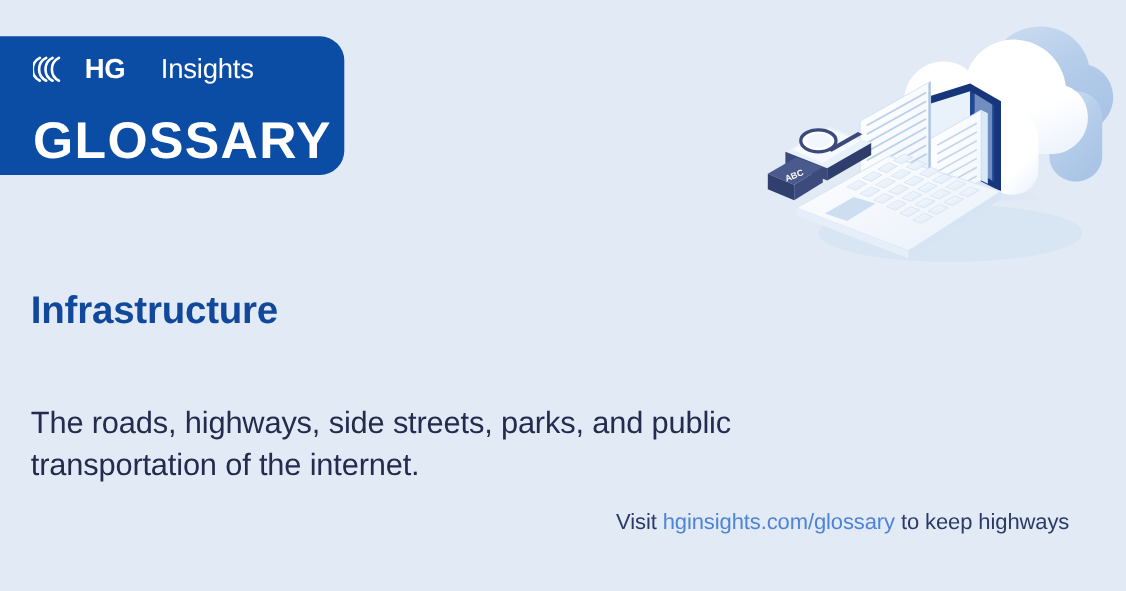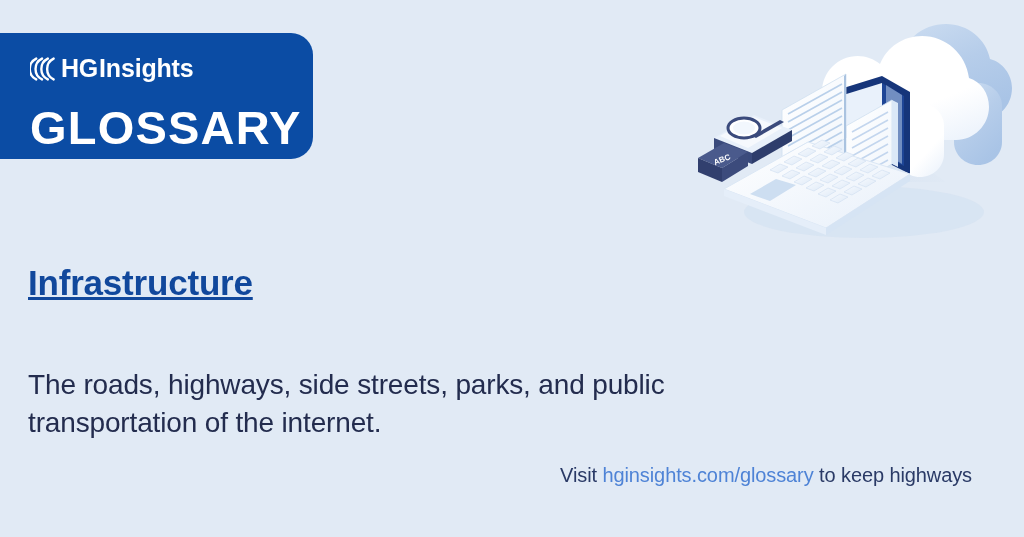--- a/index.html
+++ b/index.html
@@ -32,22 +32,23 @@
     height: 126px;
     background: #0b4ca4;
     border-top-right-radius: 22px;
     border-bottom-right-radius: 22px;
     box-sizing: border-box;
     padding: 18px 0 0 30px;
   }
 
   #logo-row {
     display: flex;
-    align-items: flex-end;
+    align-items: flex-start;
     height: 30px;
+    gap: 16px;
   }
 
   #logo-mark {
     width: 26px;
     height: 24px;
     margin-right: 5px;
     flex: 0 0 auto;
     display: block;
   }
 
@@ -55,22 +56,22 @@
     color: #ffffff;
     line-height: 1;
     letter-spacing: -0.2px;
   }
   #logo-hg {
     font-size: 25px;
     font-weight: 700;
   }
   #logo-insights {
     font-size: 25px;
-    font-weight: 700;
-    margin-left: 1px;
+    font-weight: 400;
+    margin-left: 16px;
   }
 
   #glossary-word {
     color: #ffffff;
     font-size: 47px;
     font-weight: 700;
     letter-spacing: 1.2px;
     line-height: 1;
     margin-top: 23px;
   }
@@ -78,21 +79,20 @@
   
   #term-title {
     position: absolute;
     left: 28px;
     top: 264px;
     font-size: 35px;
     font-weight: 700;
     color: #11489c;
     letter-spacing: -0.2px;
     line-height: 1.1;
-    text-decoration: underline;
   }
 
   #prompt-label {
     position: absolute;
     left: 28px;
     top: 334px;
     font-size: 22px;
     font-weight: 700;
     color: #f9a62b;
     letter-spacing: -0.1px;

